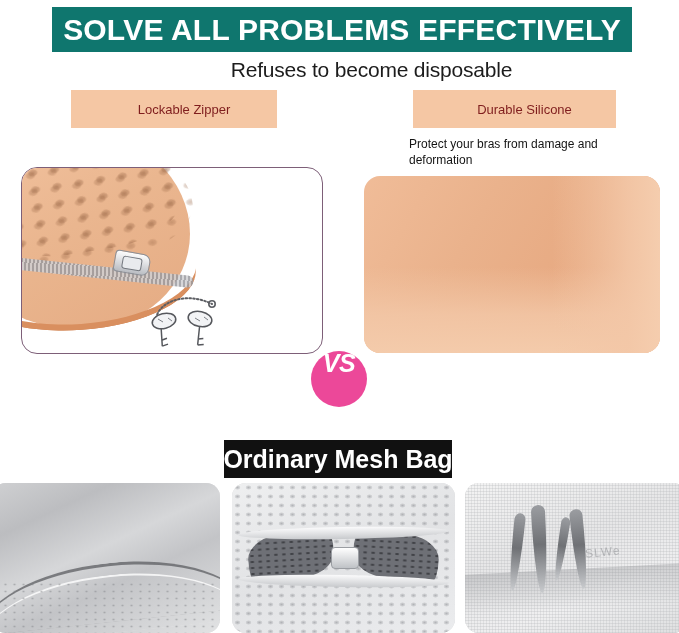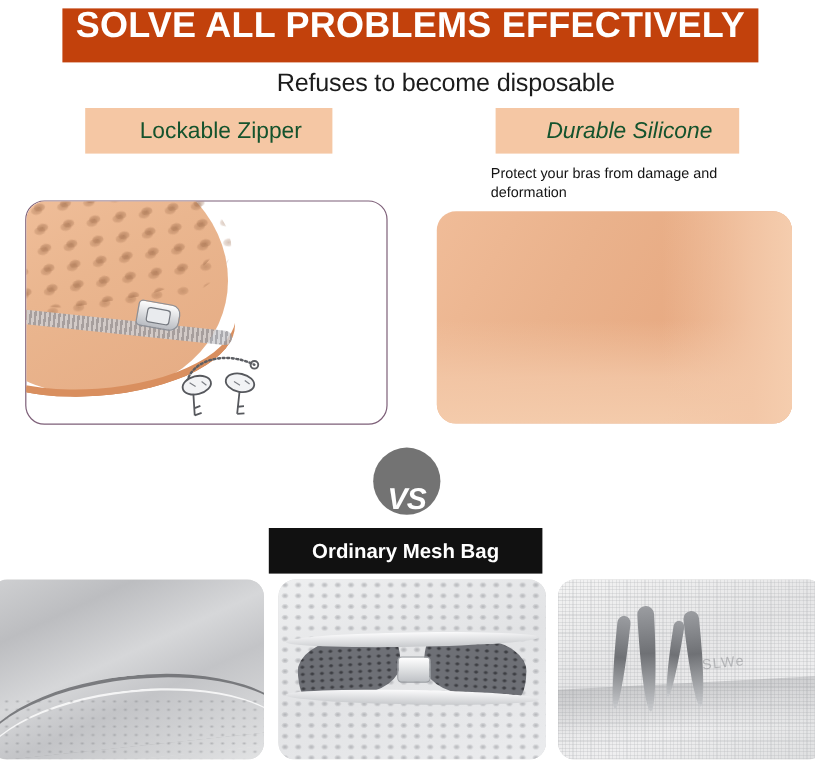--- a/index.html
+++ b/index.html
@@ -16,23 +16,23 @@
     -webkit-font-smoothing: antialiased;
   }
 
   
   .header-banner {
     position: absolute;
     left: 52px;
     top: 7px;
     width: 580px;
     height: 45px;
-    background: #c2410c;
+    background: #0f766e;
     display: flex;
-    align-items: flex-start;
+    align-items: center;
     justify-content: center;
   }
   .header-banner-text {
     color: #ffffff;
     font-size: 30px;
     font-weight: bold;
     letter-spacing: 0.2px;
     white-space: nowrap;
     line-height: 1;
   }
@@ -52,38 +52,37 @@
 
   
   .badge-peach {
     position: absolute;
     background: #F5C7A4;
     display: flex;
     align-items: center;
     justify-content: center;
   }
   .badge-peach .badge-label {
-    color: #14532d;
-    font-size: 19px;
+    color: #7f1d1d;
+    font-size: 13px;
     white-space: nowrap;
     line-height: 1;
     margin-left: 20px;
   }
   #badge-lockable-zipper {
     left: 71px;
     top: 90px;
     width: 206px;
     height: 38px;
   }
   #badge-durable-silicone {
     left: 413px;
     top: 90px;
     width: 203px;
     height: 38px;
-    font-style: italic;
   }
 
   .silicone-desc {
     position: absolute;
     left: 409px;
     top: 136px;
     width: 240px;
     font-size: 12px;
     line-height: 1.35;
     color: #141414;
@@ -236,27 +235,27 @@
     position: absolute;
     right: 0; top: 0; bottom: 0;
     width: 108px;
     background: linear-gradient(90deg, rgba(238,186,150,0) 0%, rgba(243,199,167,0.9) 70%, #f5cdae 100%);
   }
 
   
   .vs-badge {
     position: absolute;
     left: 311px;
-    top: 373px;
+    top: 351px;
     width: 56px;
     height: 56px;
     border-radius: 50%;
-    background: #737373;
+    background: #ec4899;
     display: flex;
-    align-items: flex-end;
+    align-items: flex-start;
     justify-content: center;
   }
   .vs-badge-text {
     color: #ffffff;
     font-size: 25px;
     font-weight: bold;
     font-style: italic;
     letter-spacing: -0.5px;
     line-height: 1;
   }
@@ -268,21 +267,21 @@
     top: 440px;
     width: 228px;
     height: 38px;
     background: #111111;
     display: flex;
     align-items: center;
     justify-content: center;
   }
   .badge-dark .badge-label {
     color: #ffffff;
-    font-size: 17px;
+    font-size: 25px;
     font-weight: bold;
     white-space: nowrap;
     line-height: 1;
   }
 
   
   .photo-row { position: absolute; top: 483px; left: 0; width: 679px; height: 150px; }
   .photo {
     position: absolute;
     top: 0;

